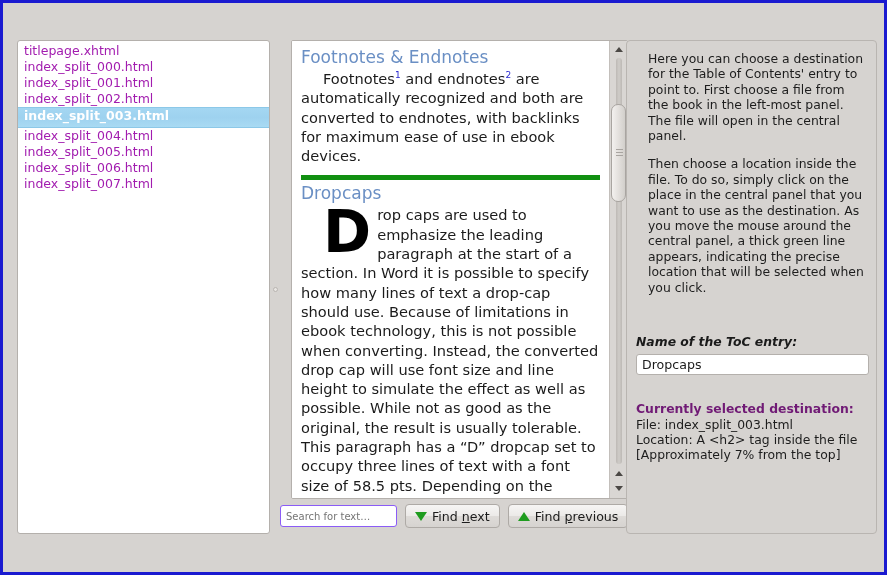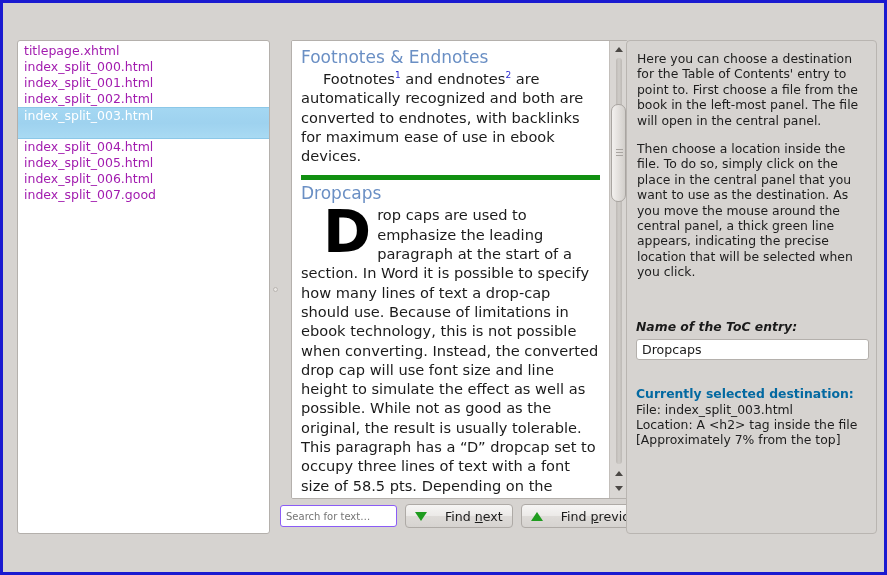--- a/index.html
+++ b/index.html
@@ -46,21 +46,21 @@
     padding-left: 6px;
     font-size: 12.5px;
     color: #a21caf;
     white-space: nowrap;
   }
   .file-row.selected {
     background: linear-gradient(to bottom, #a4d7f2 0%, #9ed2ef 50%, #a9daf3 100%);
     color: #ffffff;
     border-top: 1px solid #8cc8e8;
     border-bottom: 1px solid #8cc8e8;
-    height: 32px; line-height: 16px;
+    height: 21px; line-height: 16px; font-weight: bold;
   }
 
   
   #splitter-grip {
     position: absolute;
     left: 268px; top: 37px;
     width: 9px; height: 494px;
   }
   #splitter-grip .dot {
     position: absolute;
@@ -180,21 +180,21 @@
     border: 1px solid #8b5cf6;
     border-radius: 3px;
     background: #ffffff;
     font-family: "DejaVu Sans", sans-serif;
     outline: none;
   }
   .gtk-btn {
     height: 24px;
     display: inline-flex;
     align-items: center;
-    gap: 18px;
+    gap: 5px;
     padding: 0 9px;
     font-size: 12.6px;
     color: #1c1c1c;
     background: linear-gradient(to bottom, #f6f5f4 0%, #eceae8 48%, #dedbd8 52%, #d6d3d0 100%);
     border: 1px solid #aeaaa6;
     border-radius: 4px;
     white-space: nowrap;
     cursor: default;
     text-align: right;
   }
@@ -209,21 +209,21 @@
     width: 251px; height: 494px;
     background: #d6d3d0;
     border: 1px solid #b9b5b1;
     border-radius: 4px;
     padding: 10px 9px 0 9px;
   }
   .help-p {
     font-size: 12.4px;
     line-height: 15.4px;
     color: #1d1d1d;
-    margin: 0 0 13px 1px;
+    margin: 0 0 13px 12px;
   }
   #toc-name-label {
     font-size: 12.4px;
     font-weight: bold;
     color: #1a1a1a;
     margin: 39px 0 5px 0;
     font-style: italic;
   }
   #toc-name-input {
     width: 233px; height: 21px;
@@ -232,21 +232,21 @@
     padding: 0 5px;
     border: 1px solid #b4b0ac;
     border-radius: 3px;
     background: #ffffff;
     font-family: "DejaVu Sans", sans-serif;
     outline: none;
   }
   #dest-heading {
     font-size: 12.4px;
     font-weight: bold;
-    color: #0369a1;
+    color: #701a75;
     margin: 26px 0 1px 0;
   }
   .dest-line {
     font-size: 12.4px;
     line-height: 15px;
     color: #1d1d1d;
   }
 
   
   #action-bar {
@@ -295,21 +295,21 @@
 
   <div id="file-list-panel">
       <div class="file-row">titlepage.xhtml</div>
       <div class="file-row">index_split_000.html</div>
       <div class="file-row">index_split_001.html</div>
       <div class="file-row">index_split_002.html</div>
       <div class="file-row selected">index_split_003.html</div>
       <div class="file-row">index_split_004.html</div>
       <div class="file-row">index_split_005.html</div>
       <div class="file-row">index_split_006.html</div>
-      <div class="file-row">index_split_007.good</div>
+      <div class="file-row">index_split_007.html</div>
     </div>
 
   <div id="splitter-grip">
     <div class="dot"></div>
   </div>
 
   <div id="preview-wrap">
     <div id="preview-doc">
       <div class="doc-h2">Footnotes &amp; Endnotes</div>
       <p class="doc-p indent"><span>Footnotes</span><span class="fnref">1</span><span> and endnotes</span><span class="fnref">2</span><span> are automatically recognized and both are converted to endnotes, with backlinks for maximum ease of use in ebook devices.</span></p>

